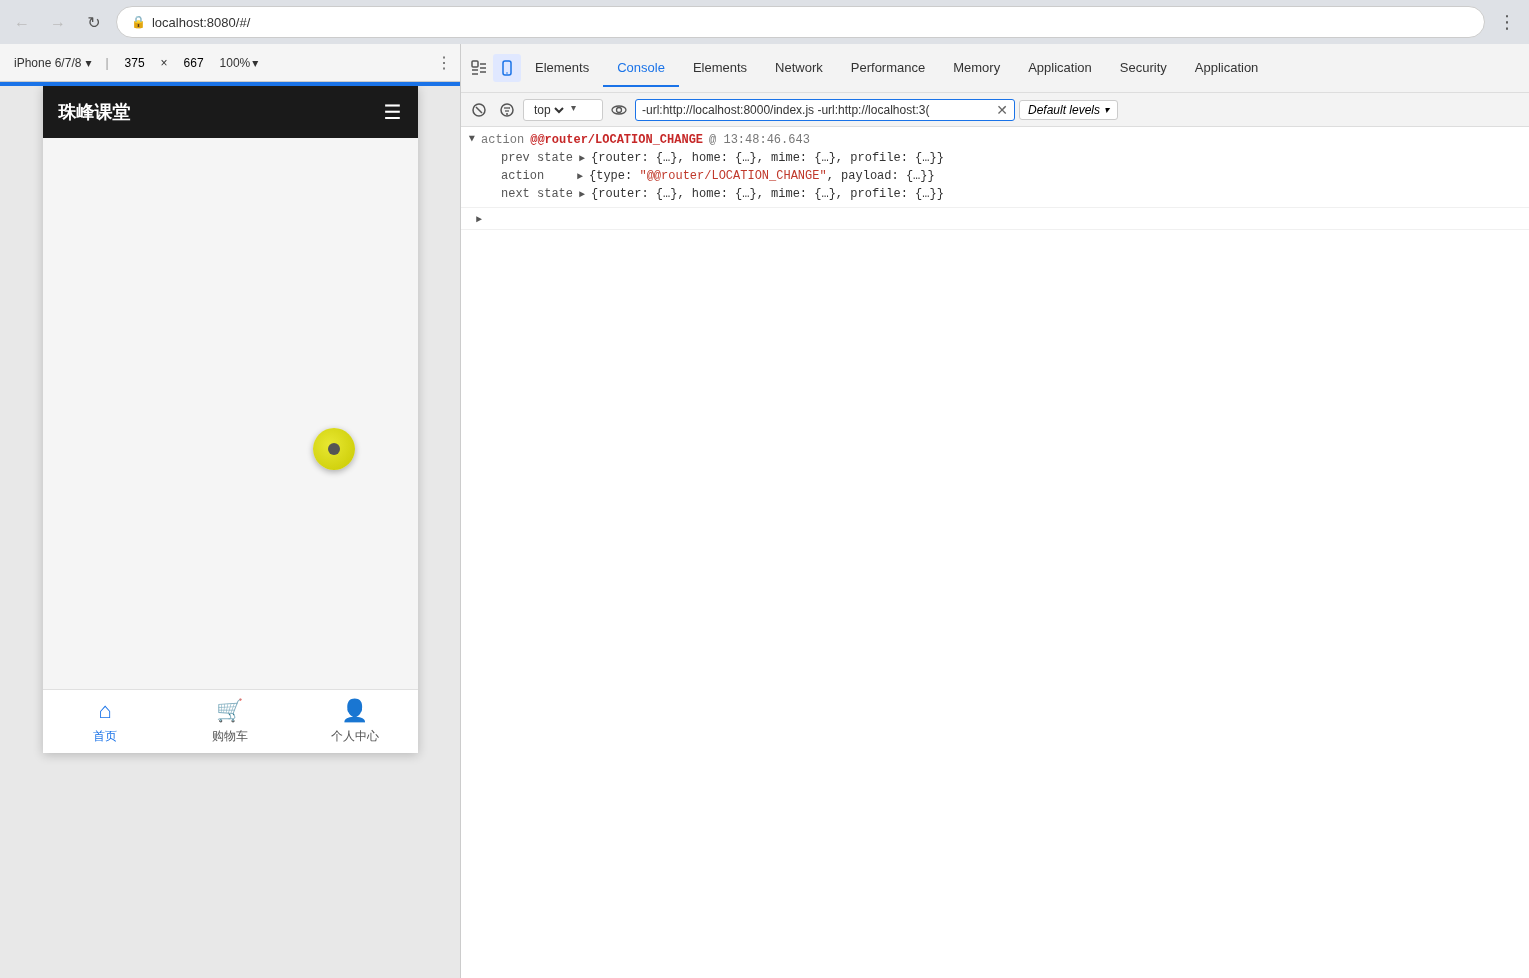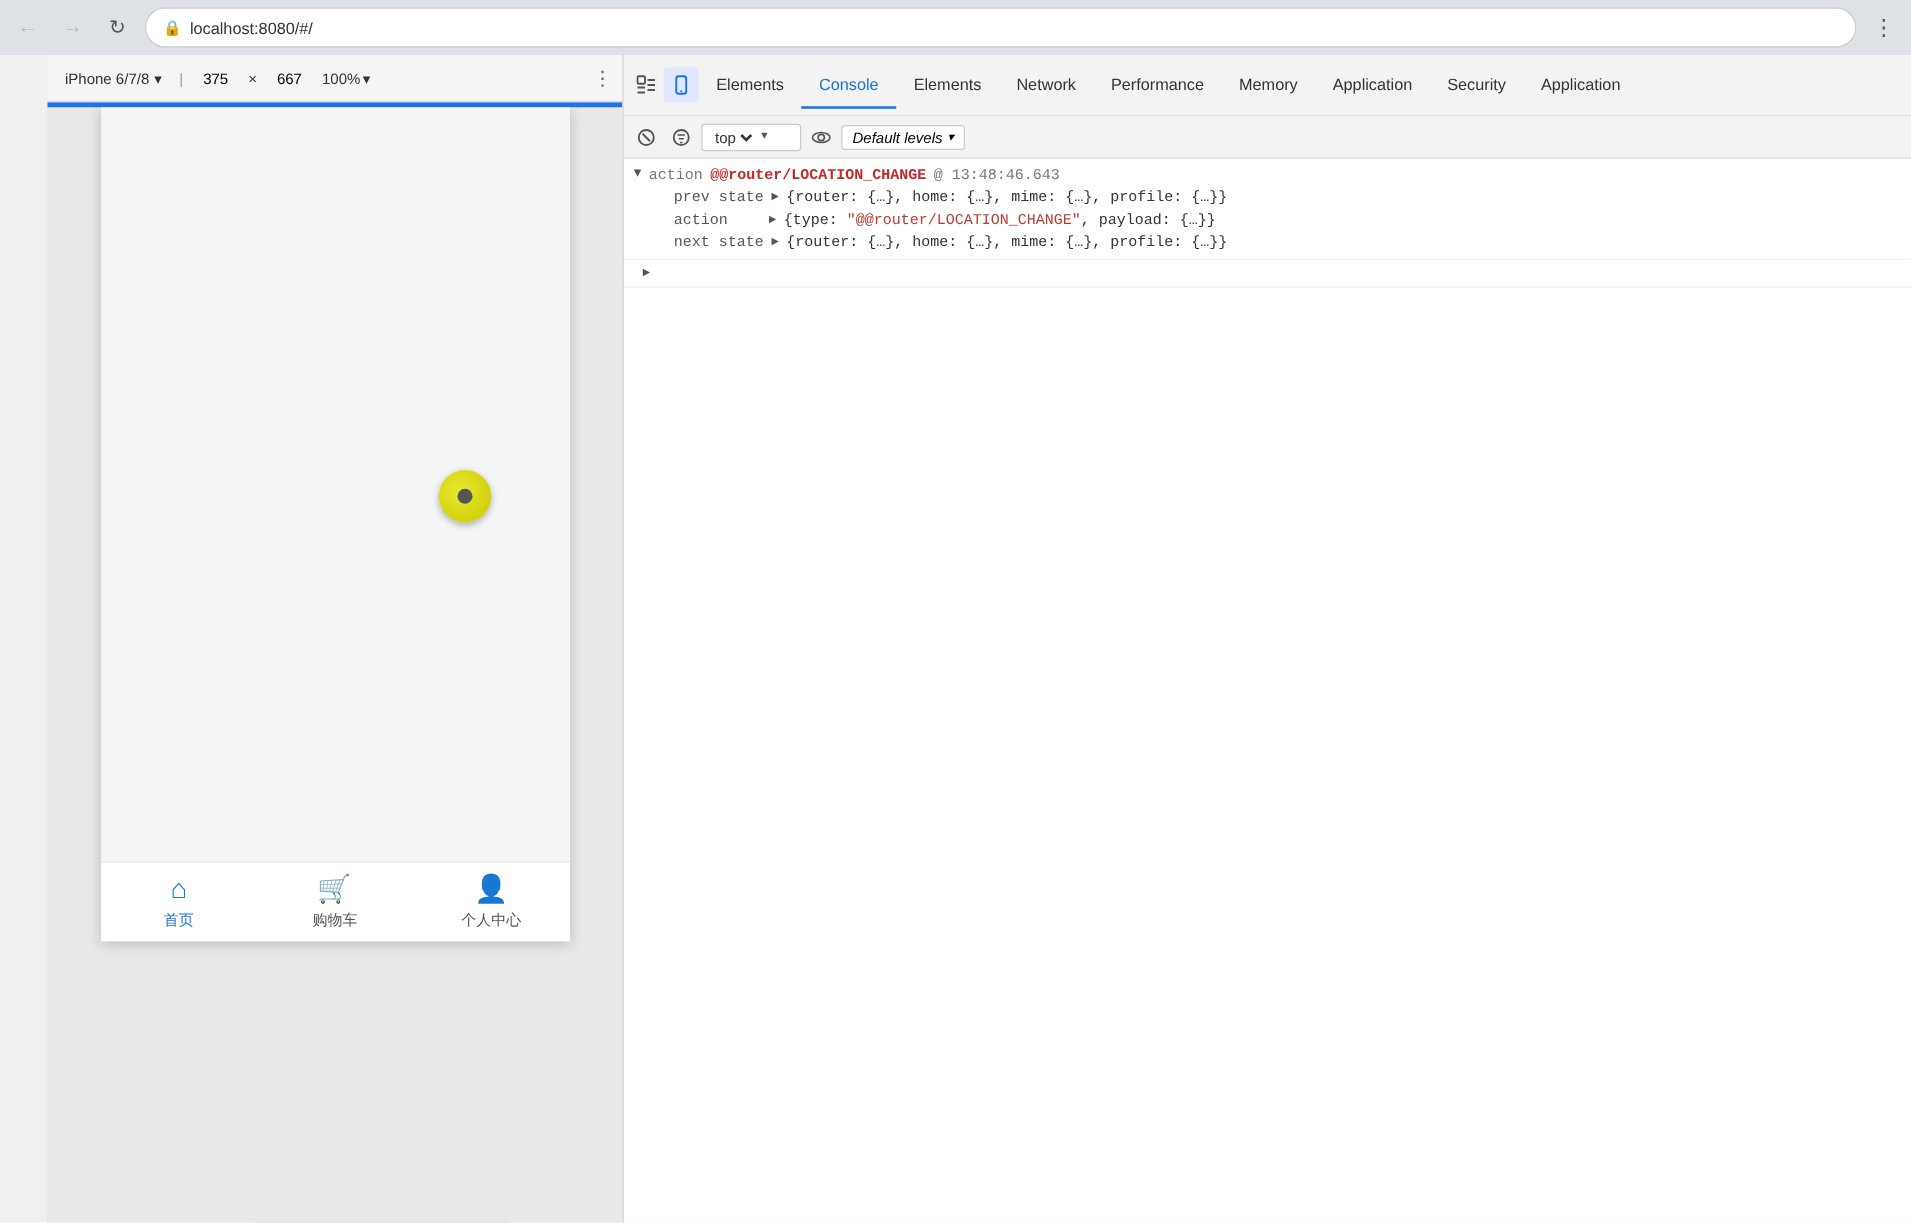--- a/index.html
+++ b/index.html
@@ -8,21 +8,21 @@
     .nav-btn { background: none; border: none; cursor: pointer; font-size: 16px; color: #555; padding: 4px; border-radius: 50%; display: flex; align-items: center; justify-content: center; width: 28px; height: 28px; }
     .nav-btn.disabled { color: #bbb; cursor: default; }
     .address-bar { flex: 1; background: white; border-radius: 20px; padding: 5px 14px; display: flex; align-items: center; gap: 6px; font-size: 13px; color: #333; border: 1px solid #ccc; height: 32px; }
     .address-bar .url-icon { color: #777; font-size: 12px; }
     .menu-btn { background: none; border: none; cursor: pointer; font-size: 18px; color: #555; padding: 4px; width: 28px; height: 28px; display: flex; align-items: center; justify-content: center; }
 
     
     .main-area { display: flex; width: 100%; height: calc(978px - 44px); }
 
     
-    .mobile-preview { width: 460px; min-width: 460px; background: #e8e8e8; display: flex; flex-direction: column; margin-left: 38px; }
+    .mobile-preview { width: 460px; min-width: 460px; background: #e8e8e8; display: flex; flex-direction: column; }
     .device-toolbar { background: #f5f5f5; border-bottom: 1px solid #ccc; padding: 4px 8px; display: flex; align-items: center; gap: 8px; height: 38px; font-size: 12px; color: #333; }
     .device-selector { display: flex; align-items: center; gap: 4px; cursor: pointer; padding: 2px 6px; border-radius: 3px; }
     .device-sep { color: #999; }
     .dim-input { width: 36px; text-align: center; border: none; background: transparent; font-size: 12px; }
     .zoom-select { display: flex; align-items: center; gap: 2px; cursor: pointer; }
     .toolbar-more { margin-left: auto; cursor: pointer; font-size: 16px; color: #666; }
     .progress-bar-container { height: 4px; background: #e0e0e0; }
     .progress-bar { height: 100%; background: #1a73e8; width: 100%; }
     .device-screen { flex: 1; display: flex; justify-content: center; align-items: flex-start; padding: 0; background: #e8e8e8; overflow: hidden; }
     .phone-frame { width: 375px; height: 667px; background: white; display: flex; flex-direction: column; margin-top: 0; box-shadow: 0 2px 10px rgba(0,0,0,0.2); }
@@ -110,20 +110,24 @@
       <span class="toolbar-more">⋮</span>
     </div>
 
     <div class="progress-bar-container">
       <div class="progress-bar"></div>
     </div>
 
     <div class="device-screen">
       <div class="phone-frame">
 
+        <div class="app-header">
+          <span class="app-title">珠峰课堂</span>
+          <span class="hamburger">☰</span>
+        </div>
 
         <div class="app-content">
           <div class="loading-circle">
             <div class="loading-inner"></div>
           </div>
         </div>
 
         <div class="app-footer">
           <div class="footer-tab active">
             <span class="tab-icon">⌂</span>
@@ -206,20 +210,24 @@
           <option>top</option>
         </select>
         <span style="color:#555; font-size:10px;">▾</span>
       </div>
       <button class="console-icon-btn" title="Toggle custom formatters">
         <svg width="16" height="16" viewBox="0 0 16 16">
           <ellipse cx="8" cy="8" rx="7" ry="4" stroke="#555" stroke-width="1.3" fill="none"></ellipse>
           <circle cx="8" cy="8" r="2.5" stroke="#555" stroke-width="1.3" fill="none"></circle>
         </svg>
       </button>
+      <div class="filter-input-container">
+        <input class="filter-input" type="text" value="-url:http://localhost:8000/index.js -url:http://localhost:3(" style="">
+        <span class="filter-close">✕</span>
+      </div>
       <div class="default-levels">
         <span>Default levels</span>
         <span style="font-size:10px;">▾</span>
       </div>
     </div>
 
     <div class="console-content">
 
       <div class="log-entry">
         <div class="gutter">

